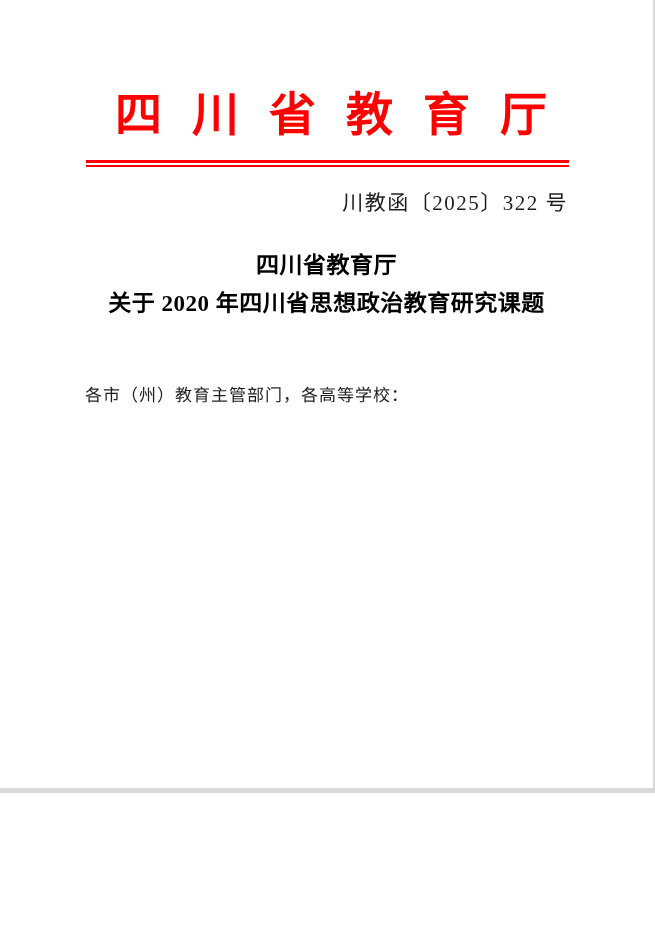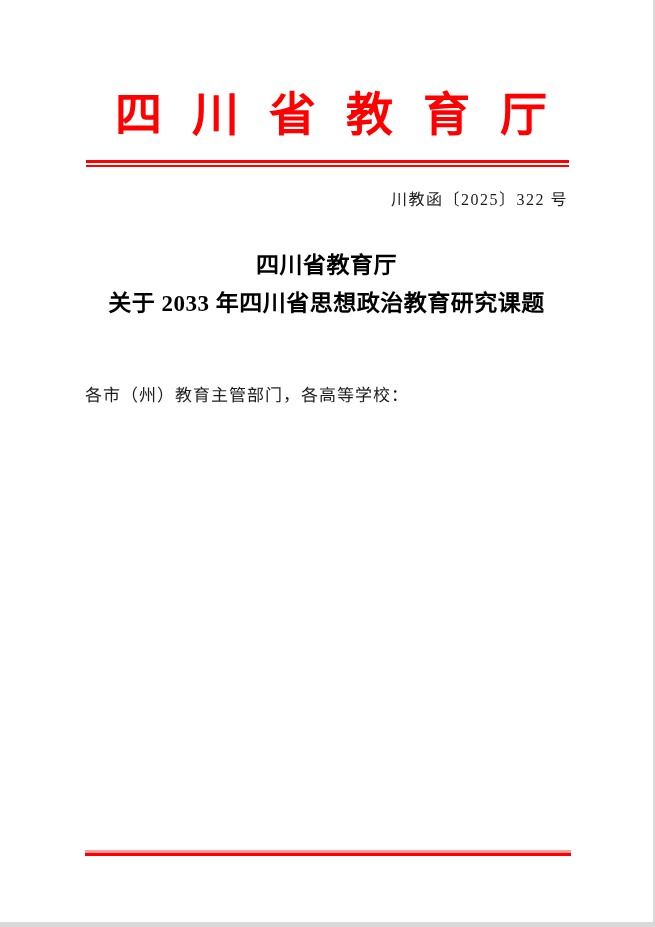--- a/index.html
+++ b/index.html
@@ -4,21 +4,21 @@
 <title>四川省教育厅文件</title>
 <style>
   html, body {
     margin: 0;
     padding: 0;
     background: #ffffff;
   }
   .page {
     position: relative;
     width: 655px;
-    height: 927px;
+    height: 793px;
     box-sizing: border-box;
     background: #ffffff;
     border-right: 2px solid var(--page-edge, #d9d9d9);
     border-bottom: 5px solid var(--page-edge, #d9d9d9);
     overflow: hidden;
     font-family: "Liberation Serif", "DejaVu Serif", serif;
     color: var(--text, #1d1d1d);
   }
   
   .letterhead {
@@ -44,21 +44,21 @@
     height: 2px;
     background: #ffffff;
     border-top: 3px solid var(--accent-red, #ff0000);
     border-bottom: 2px solid var(--accent-red, #ff0000);
   }
   
   .doc-number {
     position: absolute;
     top: 186px;
     right: 85px;
-    font-size: 16px;
+    font-size: 21px;
     letter-spacing: 1.5px;
     color: var(--text, #1d1d1d);
   }
   
   .title-block {
     position: absolute;
     top: 247px;
     left: 60px;
     right: 60px;
     text-align: center;
@@ -99,21 +99,21 @@
 <div class="page">
 
   <div class="letterhead">四川省教育厅</div>
 
   <div class="rule-double"></div>
 
   <div class="doc-number">川教函〔2025〕322 号</div>
 
   <div class="title-block">
     <div class="title-line">四川省教育厅</div>
-    <div class="title-line">关于 2033 年四川省思想政治教育研究课题</div>
+    <div class="title-line">关于 2020 年四川省思想政治教育研究课题</div>
   </div>
 
   <div class="body-block">
     <p class="salutation">各市（州）教育主管部门，各高等学校：</p>
   </div>
 
   <div class="rule-bottom"></div>
 
 </div>
 

